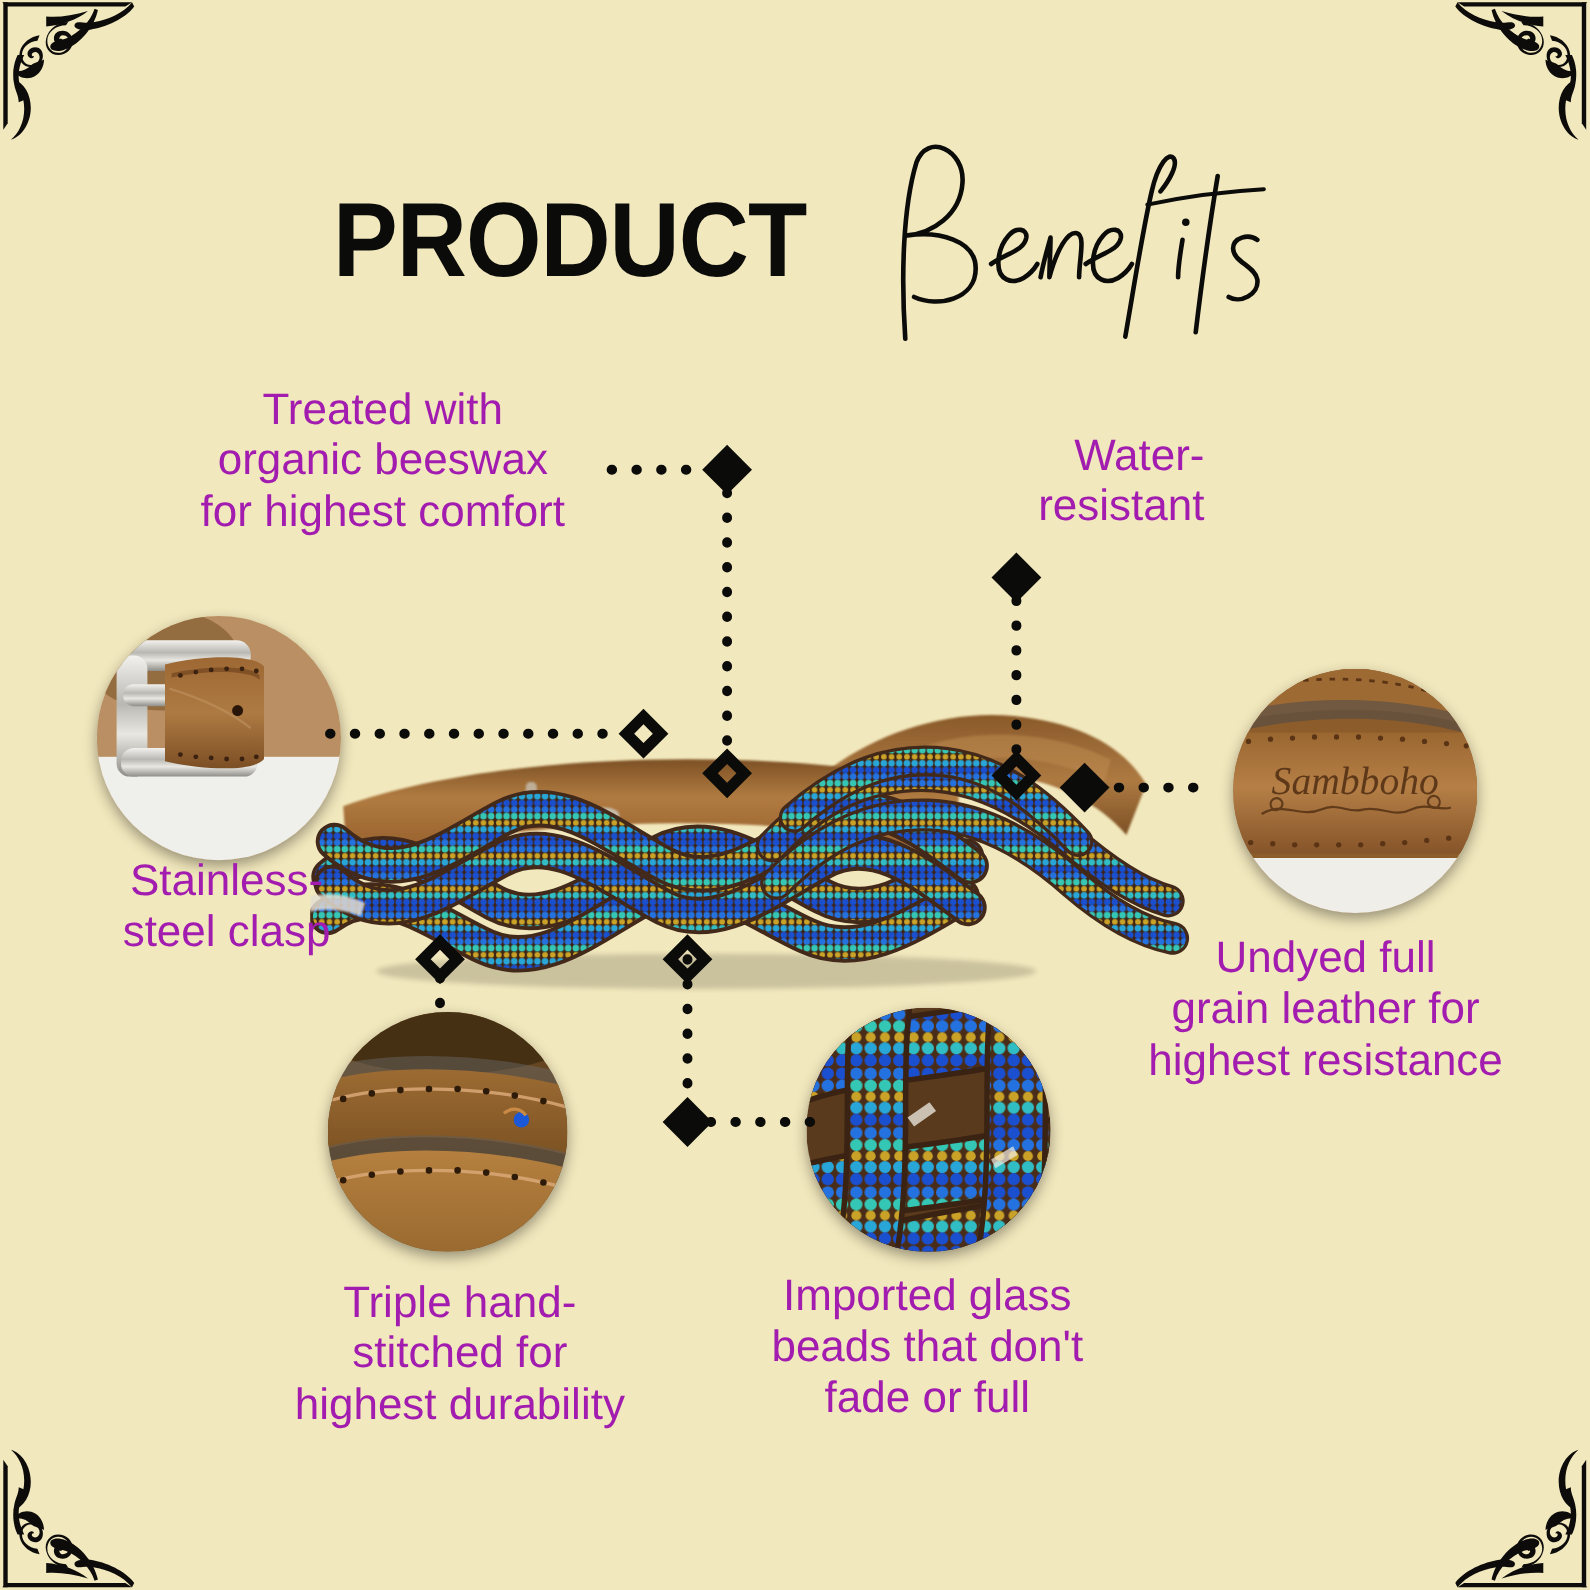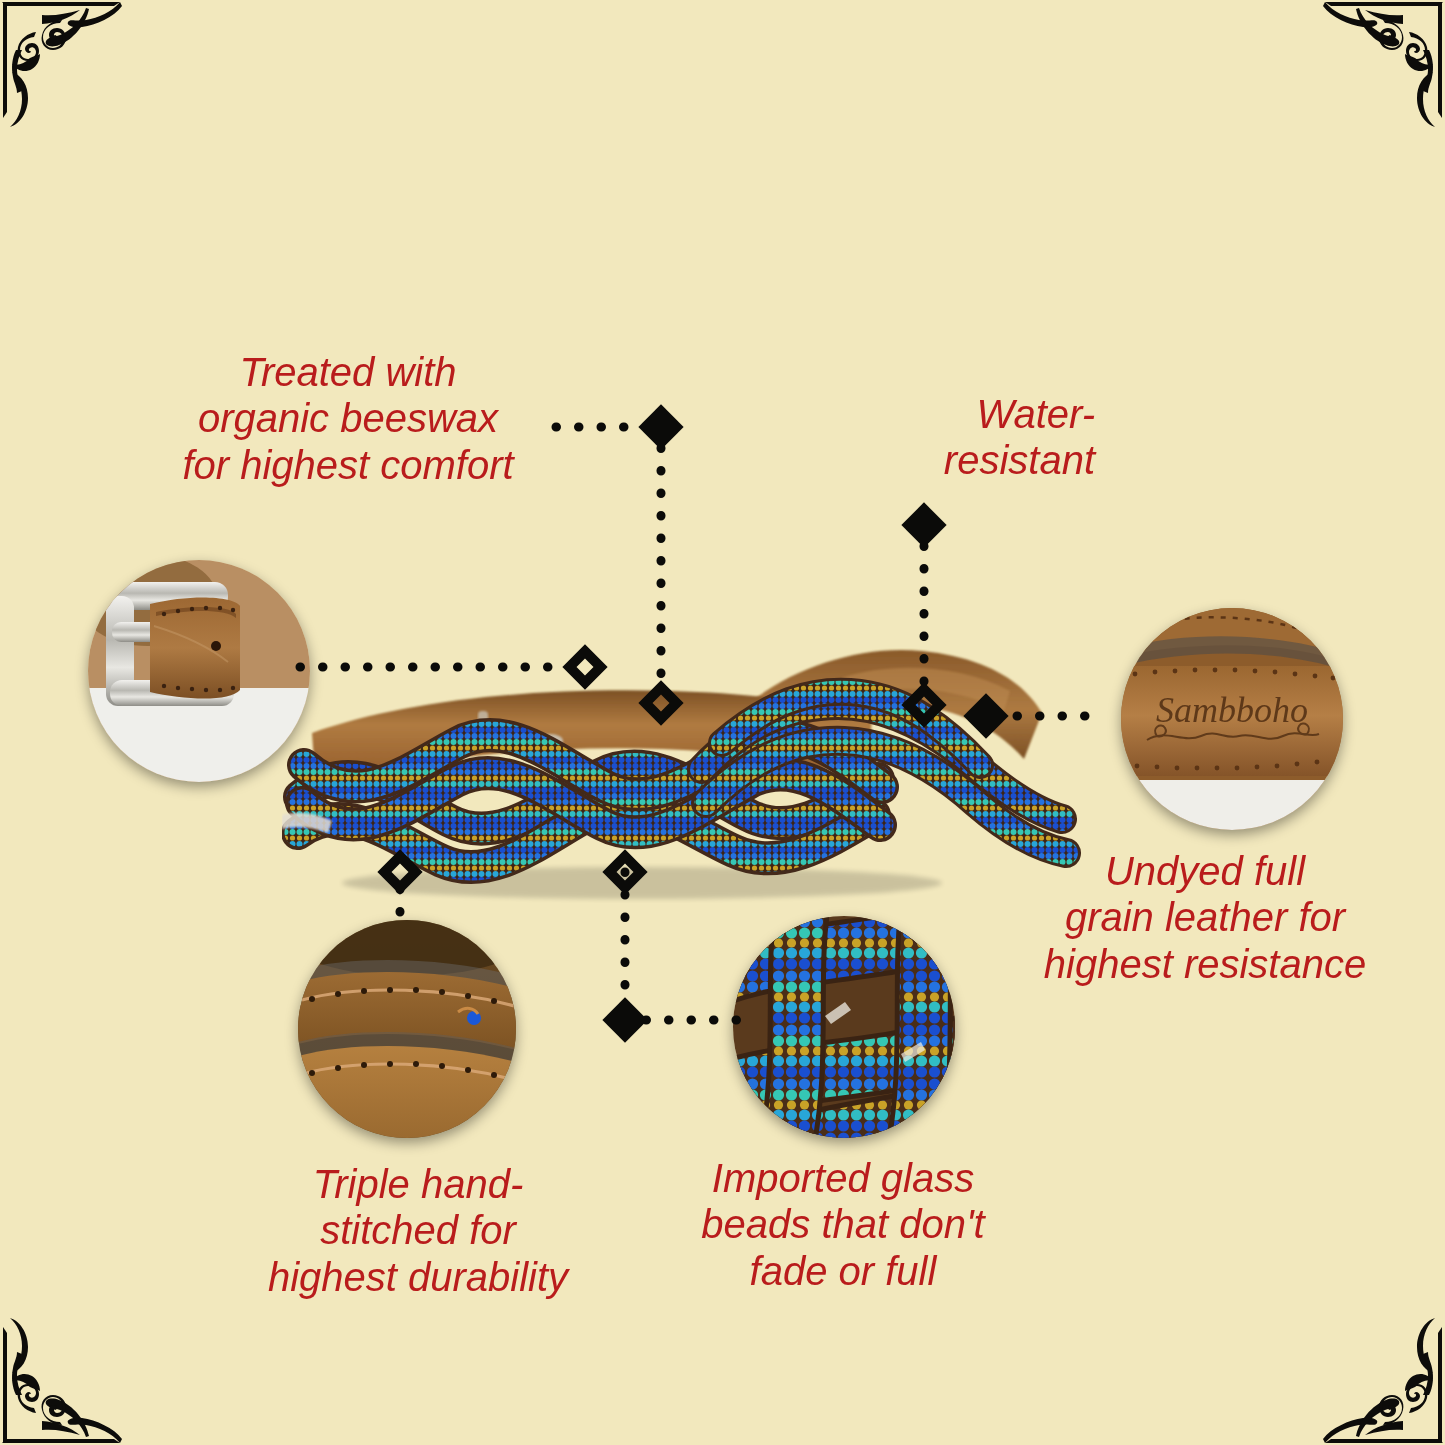--- a/index.html
+++ b/index.html
@@ -47,22 +47,22 @@
   }
   .circ svg{width:100%;height:100%;display:block;}
   .c-clasp{left:88px;top:560px;width:222px;height:222px;}
   .c-logo{left:1121px;top:608px;width:222px;height:222px;}
   .c-stitch{left:298px;top:920px;width:218px;height:218px;}
   .c-beads{left:733px;top:916px;width:222px;height:222px;}
 
   
   .lbl{
     position:absolute;
-    font-style:italic;font-size:40px;line-height:1.16;
-    color:#b91c1c;white-space:pre-line;
+    font-size:40px;line-height:1.16;
+    color:#a21caf;white-space:pre-line;
   }
   .l-beeswax{left:138px;top:349px;width:420px;text-align:center;}
   .l-water{left:795px;top:391px;width:300px;text-align:right;}
   .l-clasp{left:56px;top:778px;width:300px;text-align:center;}
   .l-leather{left:1006px;top:848px;width:398px;text-align:center;}
   .l-stitch{left:212px;top:1143px;width:412px;text-align:center;margin-top:18px;}
   .l-beads{left:648px;top:1155px;width:390px;text-align:center;}
 
   
   .conn{position:absolute;left:0;top:0;width:1445px;height:1445px;pointer-events:none;}
@@ -130,20 +130,48 @@
         <path d="M62 20 c-9 0 -18 6 -20 15 c-2 8 3 15 11 15 c7 0 13 -5 13 -12 c0 -6 -4 -10 -9 -10 c-5 0 -8 3 -8 7 c0 3 2 5 5 5 c2 0 3 -1 3 -3 c0 -1 -1 -2 -2 -2 c-2 2 -1 -3 2 -3 c4 0 6 3 6 7 c0 5 -5 9 -10 9 c-6 0 -10 -5 -10 -11 c0 -8 8 -14 17 -14 z"></path>
         <path d="M36 32 c-8 1 -16 7 -18 15 c-2 8 3 14 10 14 c6 0 11 -4 11 -10 c0 -5 -3 -8 -7 -8 c-4 0 -7 3 -7 6 c0 2 2 4 4 4 c1 0 2 -1 2 -2 c-2 1 -3 -2 -1 -3 c3 -2 6 1 6 4 c0 4 -4 7 -8 7 c-5 0 -8 -4 -8 -9 c0 -7 6 -12 14 -13 z"></path>
         <path d="M16 50 c-4 8 -5 18 -3 27 c1 6 4 10 4 16 l5 -2 c-1 -8 -5 -13 -5 -21 c0 -8 2 -14 5 -20 z"></path>
         <path d="M30 58 c-6 6 -12 8 -18 6 c5 7 13 9 20 5 c5 -3 8 -9 8 -15 c-3 2 -6 2 -10 4 z"></path>
         <path d="M12 72 c6 6 10 16 10 27 c0 12 -5 22 -12 28 c10 -3 18 -15 18 -29 c0 -12 -6 -23 -16 -26 z"></path>
         <path d="M42 24 c14 -1 28 -6 38 -14 c-14 4 -26 6 -38 5 z"></path>
       </g>
     </svg>
   </div>
 
+  <div class="title-wrap">
+    <span class="t-product">PRODUCT</span>
+    <span class="t-script">
+      <svg width="370" height="190" viewBox="0 0 370 190">
+        <g fill="none" stroke="#0b0b09" stroke-linecap="round" stroke-linejoin="round">
+
+          <path d="M32 178 C28 120 30 58 42 18 C52 -10 86 6 84 36 C82 66 56 82 34 84 C62 80 96 88 96 114 C96 142 62 150 40 140" stroke-width="4.2"></path>
+
+          <path d="M110 110 C124 100 140 98 142 86 C143 78 133 76 126 84 C116 95 112 118 124 124 C134 129 146 120 152 110" stroke-width="4.2"></path>
+
+          <path d="M155 122 C158 106 162 94 164 86 C164 98 163 112 163 122 C170 96 180 80 188 82 C196 84 190 106 190 122" stroke-width="4.2"></path>
+
+          <path d="M196 110 C210 100 226 98 228 86 C229 78 219 76 212 84 C202 95 198 118 210 124 C220 129 232 120 238 110" stroke-width="4.2"></path>
+
+          <path d="M232 176 C240 130 248 78 256 44 C262 18 272 8 276 14 C280 20 272 34 264 44" stroke-width="4.2"></path>
+
+          <path d="M284 88 C282 100 280 112 280 122" stroke-width="4.2"></path>
+          <circle cx="287" cy="72" r="3.4" fill="#0b0b09" stroke="none"></circle>
+
+          <path d="M296 172 C302 122 310 66 316 30" stroke-width="4.2"></path>
+
+          <path d="M252 56 C280 50 322 44 358 42" stroke-width="3.6"></path>
+
+          <path d="M352 88 C344 82 330 86 330 96 C330 108 350 112 352 124 C354 138 336 146 326 140" stroke-width="4.2"></path>
+        </g>
+      </svg>
+    </span>
+  </div>
 
   <div class="product">
     <svg viewBox="0 0 800 330" preserveAspectRatio="none">
       <defs>
         <linearGradient id="lth" x1="0" y1="0" x2="0" y2="1">
           <stop offset="0" stop-color="#7d5125"></stop>
           <stop offset=".35" stop-color="#b07b41"></stop>
           <stop offset=".75" stop-color="#9c6531"></stop>
           <stop offset="1" stop-color="#6b441f"></stop>
         </linearGradient>
@@ -431,20 +459,22 @@
       <rect x="389" y="861" width="22" height="22" transform="rotate(45 400 872)"></rect>
       <rect x="614" y="861" width="22" height="22" transform="rotate(45 625 872)"></rect>
     </g>
   </svg>
 
   <div class="lbl l-beeswax">Treated with
 organic beeswax
 for highest comfort</div>
   <div class="lbl l-water">Water-
 resistant</div>
+  <div class="lbl l-clasp">Stainless-
+steel clasp</div>
   <div class="lbl l-leather">Undyed full
 grain leather for
 highest resistance</div>
   <div class="lbl l-stitch">Triple hand-
 stitched for
 highest durability</div>
   <div class="lbl l-beads">Imported glass
 beads that don't
 fade or full</div>
 

